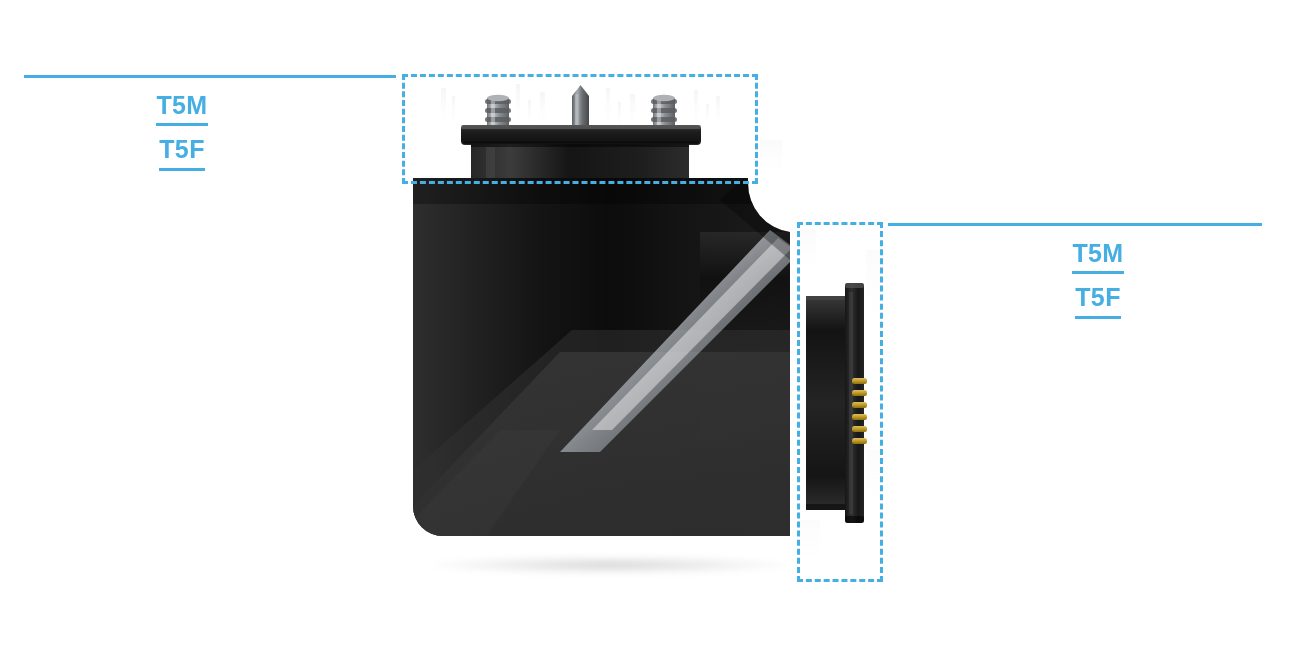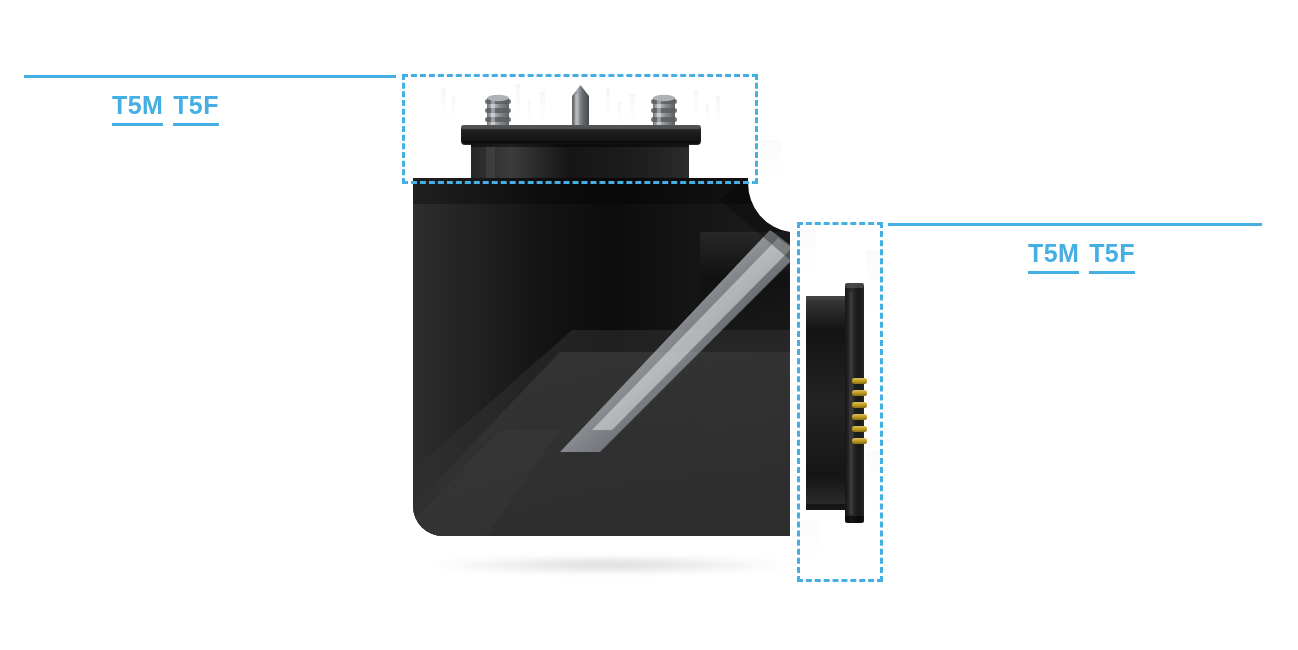--- a/index.html
+++ b/index.html
@@ -18,21 +18,21 @@
     width: 1298px;
     height: 650px;
     background: #ffffff;
     overflow: hidden;
   }
 
   
   .callout-labels {
     position: absolute;
     display: flex;
-    flex-direction: row;
+    flex-direction: column;
     align-items: center;
     gap: 10px;
   }
   .callout-label {
     font-size: 25px;
     font-weight: 700;
     letter-spacing: 0.4px;
     line-height: 1.05;
     color: #45AFE3;
     padding-bottom: 5px;

